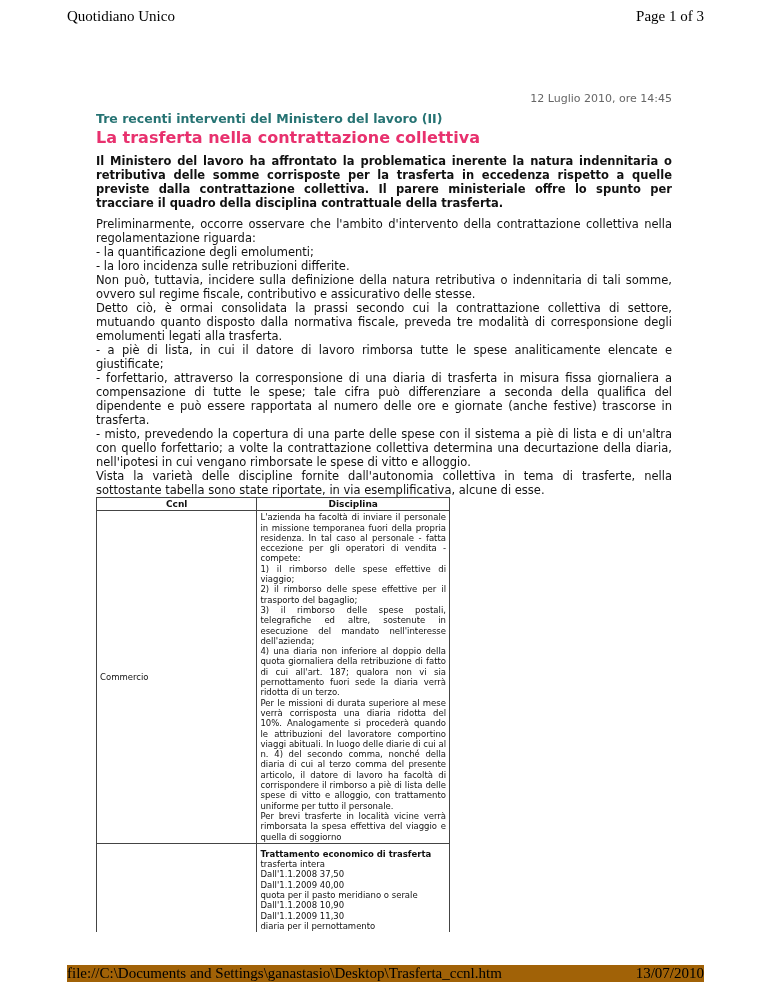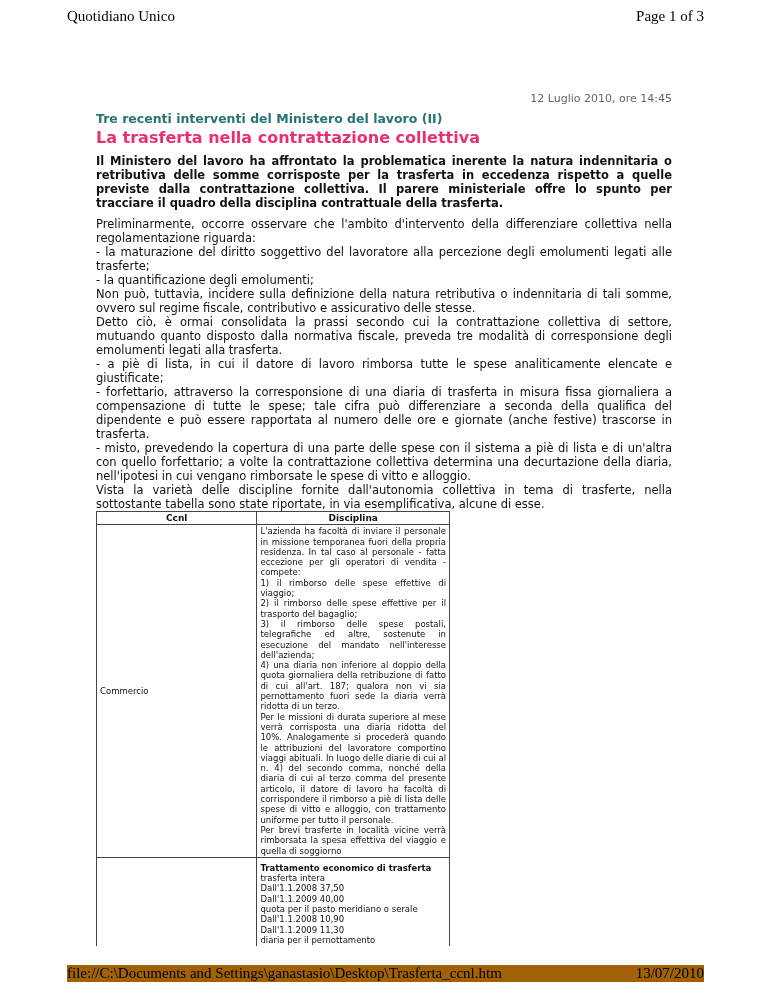--- a/index.html
+++ b/index.html
@@ -75,23 +75,23 @@
     <span>Page 1 of 3</span>
   </div>
 
   <div class="content">
     <p class="datetime">12 Luglio 2010, ore 14:45</p>
     <p class="kicker">Tre recenti interventi del Ministero del lavoro (II)</p>
     <p class="title">La trasferta nella contrattazione collettiva</p>
     <p class="lead">Il Ministero del lavoro ha affrontato la problematica inerente la natura indennitaria o retributiva delle somme corrisposte per la trasferta in eccedenza rispetto a quelle previste dalla contrattazione collettiva. Il parere ministeriale offre lo spunto per tracciare il quadro della disciplina contrattuale della trasferta.</p>
 
     <div class="body-text">
-        <p>Preliminarmente, occorre osservare che l'ambito d'intervento della differenziare collettiva nella regolamentazione riguarda:</p>
-        <p>- la maturazione del diritto soggettivo del lavoratore alla percezione degli emolumenti legati alle trasferte;</p>
+        <p>Preliminarmente, occorre osservare che l'ambito d'intervento della contrattazione collettiva nella regolamentazione riguarda:</p>
         <p>- la quantificazione degli emolumenti;</p>
+        <p>- la loro incidenza sulle retribuzioni differite.</p>
         <p>Non può, tuttavia, incidere sulla definizione della natura retributiva o indennitaria di tali somme, ovvero sul regime fiscale, contributivo e assicurativo delle stesse.</p>
         <p>Detto ciò, è ormai consolidata la prassi secondo cui la contrattazione collettiva di settore, mutuando quanto disposto dalla normativa fiscale, preveda tre modalità di corresponsione degli emolumenti legati alla trasferta.</p>
         <p>- a piè di lista, in cui il datore di lavoro rimborsa tutte le spese analiticamente elencate e giustificate;</p>
         <p>- forfettario, attraverso la corresponsione di una diaria di trasferta in misura fissa giornaliera a compensazione di tutte le spese; tale cifra può differenziare a seconda della qualifica del dipendente e può essere rapportata al numero delle ore e giornate (anche festive) trascorse in trasferta.</p>
         <p>- misto, prevedendo la copertura di una parte delle spese con il sistema a piè di lista e di un'altra con quello forfettario; a volte la contrattazione collettiva determina una decurtazione della diaria, nell'ipotesi in cui vengano rimborsate le spese di vitto e alloggio.</p>
         <p>Vista la varietà delle discipline fornite dall'autonomia collettiva in tema di trasferte, nella sottostante tabella sono state riportate, in via esemplificativa, alcune di esse.</p>
       </div>
 
     <table class="ccnl-table">
       <colgroup>

